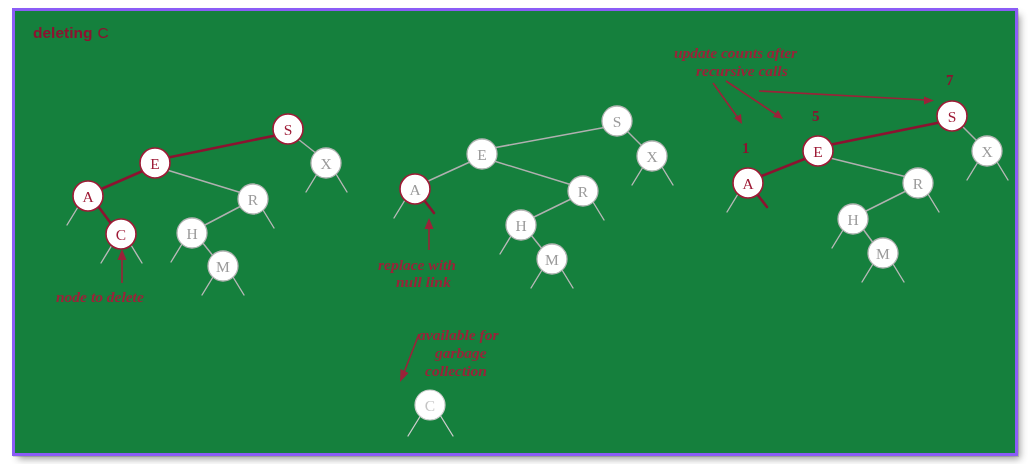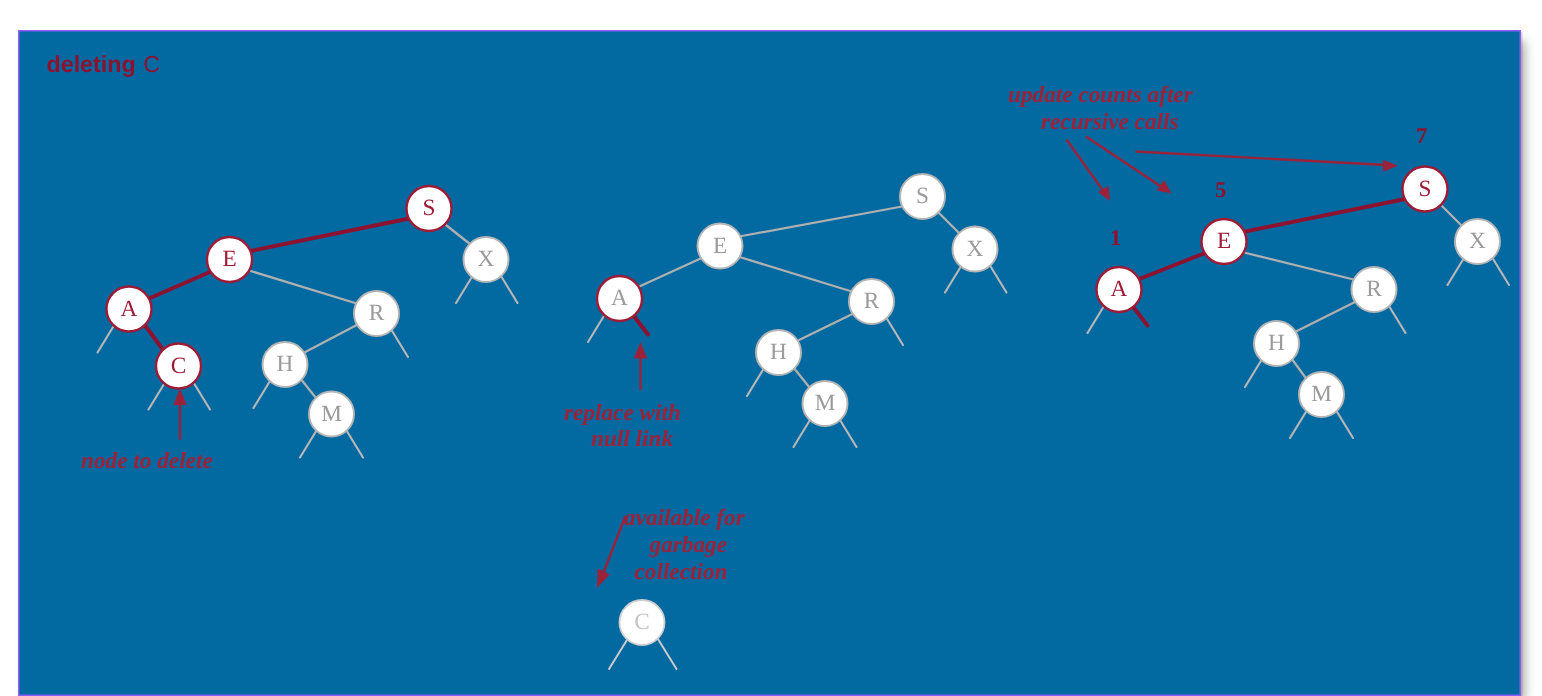--- a/index.html
+++ b/index.html
@@ -10,25 +10,25 @@
   }
   body {
     width: 1028px;
     height: 464px;
     font-family: "Liberation Sans", sans-serif;
     overflow: hidden;
   }
   #figure-card {
     position: absolute;
     left: 12px;
-    top: 20px;
+    top: 8px;
     width: 1000px;
     height: 442px;
-    background: #0369a1;
-    border: 1px solid #8b5cf6;
+    background: #15803d;
+    border: 3px solid #8b5cf6;
     box-shadow: 4px 5px 7px -2px rgba(40,40,40,0.45),
                 1px 1px 0 0 rgba(120,120,120,0.25);
   }
   #figure-svg {
     position: absolute;
     left: 0;
     top: 0;
     width: 1000px;
     height: 442px;
     display: block;

